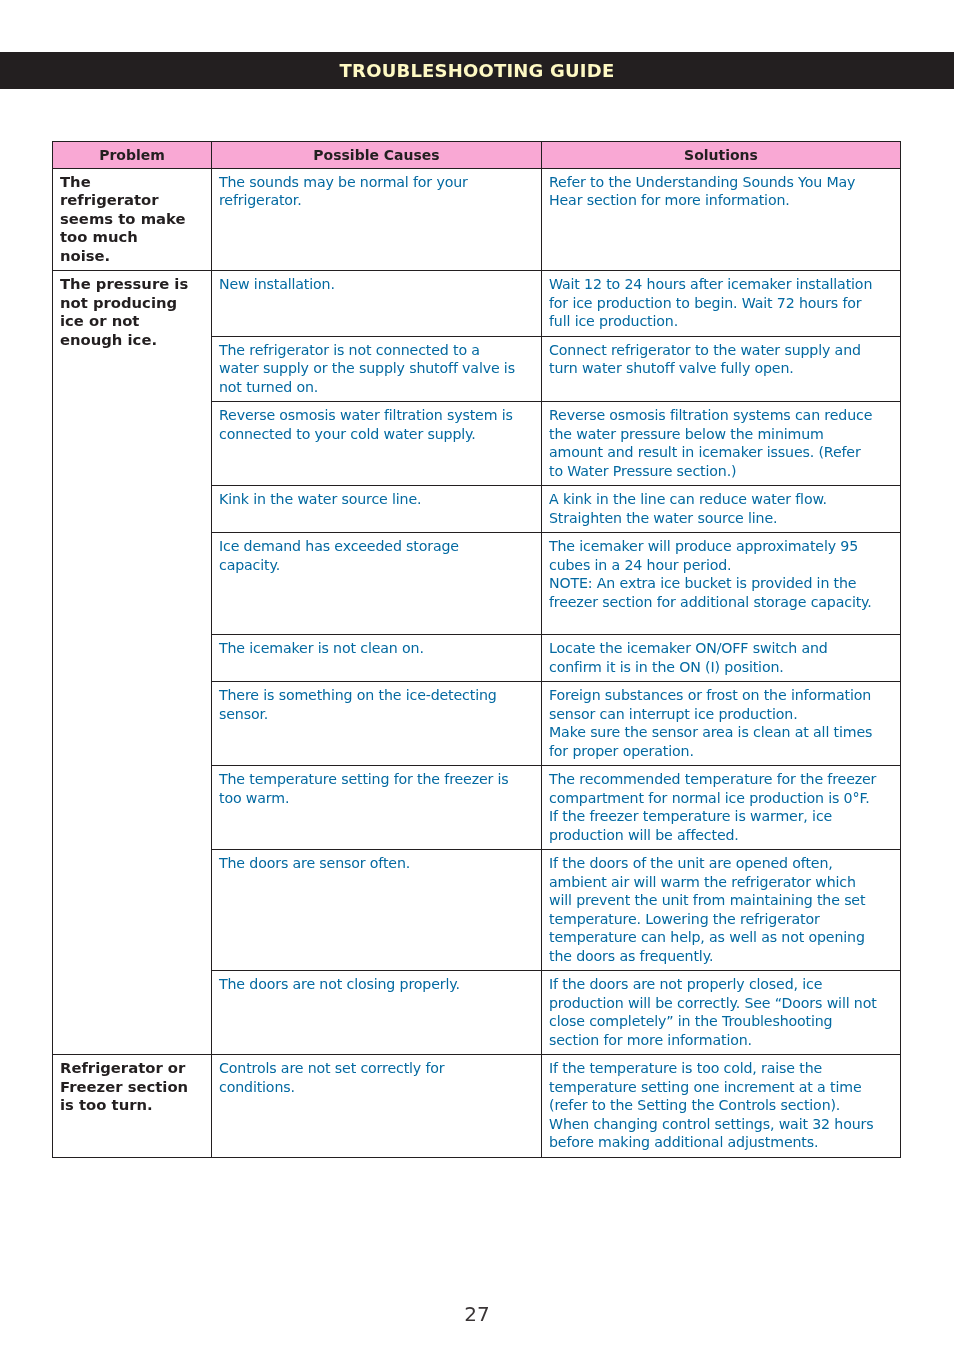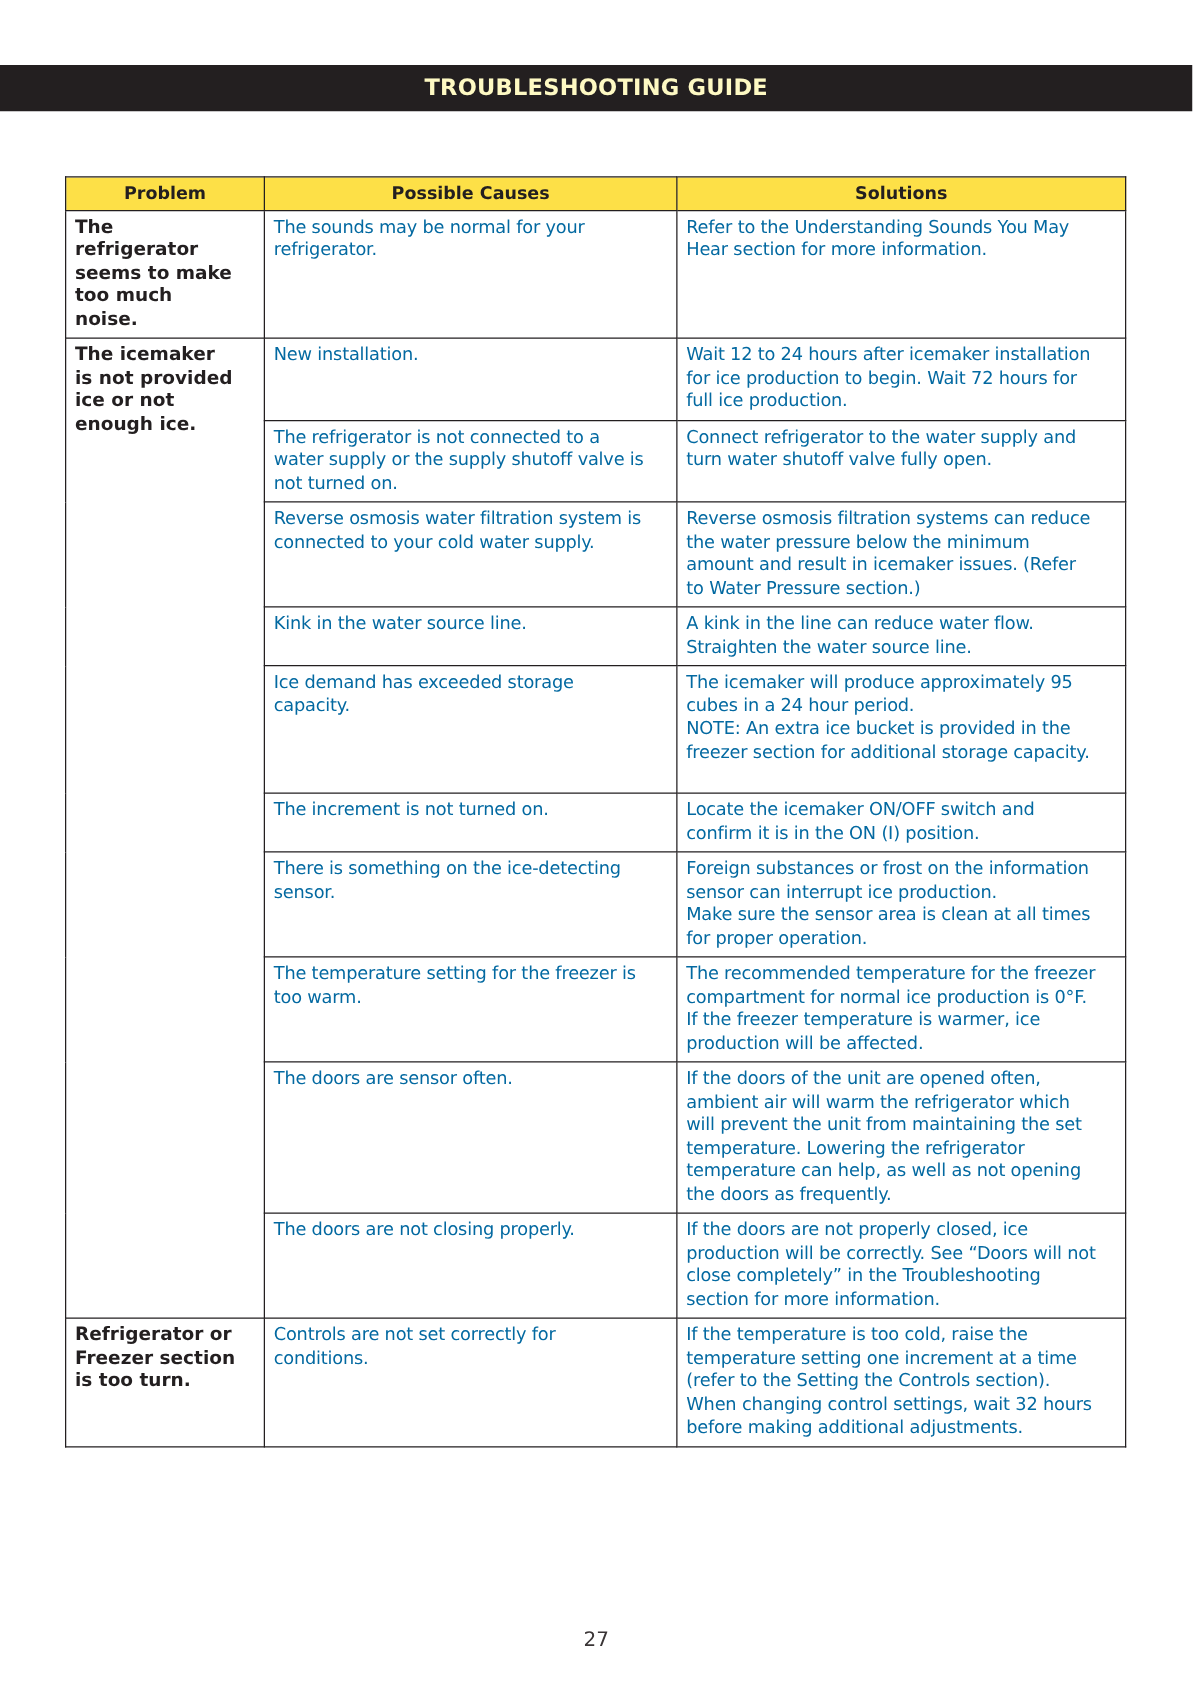--- a/index.html
+++ b/index.html
@@ -1,24 +1,24 @@
 <!DOCTYPE html>
 <html><head>
 <meta charset="utf-8">
 <style>
   html, body { margin: 0; padding: 0; background: #ffffff; }
   body { width: 954px; height: 1348px; position: relative; font-family: "DejaVu Sans", sans-serif; color: #231f20; }
   .title-bar { position: absolute; left: 0; top: 52px; width: 954px; height: 37px; background: #231f20; color: #fef9c3; display: flex; align-items: center; justify-content: center; font-family: "DejaVu Sans", sans-serif; font-weight: bold; font-size: 18px; letter-spacing: 0.2px; }
   table.guide { position: absolute; left: 52px; top: 141px; width: 848px; border-collapse: collapse; table-layout: fixed; font-size: 14.2px; line-height: 18.5px; }
   table.guide th, table.guide td { border: 1px solid #231f20; vertical-align: top; padding: 4px 22px 5px 7px; }
-  table.guide th { background: #fde047; font-weight: bold; font-size: 14px; text-align: center; height: 17px; padding: 4px 6px 3px 6px; }
+  table.guide th { background: #f9a8d4; font-weight: bold; font-size: 14px; text-align: center; height: 17px; padding: 4px 6px 3px 6px; }
   td.problem { font-weight: bold; font-size: 14.8px; line-height: 18.5px; vertical-align: middle; color: #231f20; }
   td.problem.top { vertical-align: top; }
   td.cause, td.solution { font-weight: normal; color: #0369a1; letter-spacing: -0.15px; }
-  .page-num { position: absolute; left: 0; top: 1302px; width: 954px; text-align: center; font-size: 16px; color: #3a3536; }
+  .page-num { position: absolute; left: 0; top: 1302px; width: 954px; text-align: center; font-size: 20px; color: #3a3536; }
 </style>
 </head>
 <body>
 
 <div class="title-bar">
   <span>TROUBLESHOOTING GUIDE</span>
 </div>
 
 <table class="guide">
   <colgroup>
@@ -35,21 +35,21 @@
   </thead>
   <tbody>
 
     <tr style="height:65px">
       <td class="problem top">The refrigerator seems to make too much noise.</td>
       <td class="cause">The sounds may be normal for your refrigerator.</td>
       <td class="solution">Refer to the Understanding Sounds You May Hear section for more information.</td>
     </tr>
 
     <tr style="height:65px">
-      <td class="problem" rowspan="10">The icemaker is not provided ice or not enough ice.</td>
+      <td class="problem" rowspan="10">The pressure is not producing ice or not enough ice.</td>
       <td class="cause">New installation.</td>
       <td class="solution">Wait 12 to 24 hours after icemaker installation for ice production to begin. Wait 72 hours for full ice production.</td>
     </tr>
     <tr style="height:64px">
       <td class="cause">The refrigerator is not connected to a water supply or the supply shutoff valve is not turned on.</td>
       <td class="solution">Connect refrigerator to the water supply and turn water shutoff valve fully open.</td>
     </tr>
     <tr style="height:83px">
       <td class="cause">Reverse osmosis water filtration system is connected to your cold water supply.</td>
       <td class="solution">Reverse osmosis filtration systems can reduce the water pressure below the minimum amount and result in icemaker issues. (Refer to Water Pressure section.)</td>
@@ -59,21 +59,21 @@
       <td class="solution">A kink in the line can reduce water flow. Straighten the water source line.</td>
     </tr>
     <tr style="height:102px">
       <td class="cause">Ice demand has exceeded storage capacity.</td>
       <td class="solution">
         <div>The icemaker will produce approximately 95 cubes in a 24 hour period.</div>
         <div>NOTE: An extra ice bucket is provided in the freezer section for additional storage capacity.</div>
       </td>
     </tr>
     <tr style="height:45px">
-      <td class="cause">The increment is not turned on.</td>
+      <td class="cause">The icemaker is not clean on.</td>
       <td class="solution">Locate the icemaker ON/OFF switch and confirm it is in the ON (I) position.</td>
     </tr>
     <tr style="height:83px">
       <td class="cause">There is something on the ice-detecting sensor.</td>
       <td class="solution">
         <div>Foreign substances or frost on the information sensor can interrupt ice production.</div>
         <div>Make sure the sensor area is clean at all times for proper operation.</div>
       </td>
     </tr>
     <tr style="height:83px">

